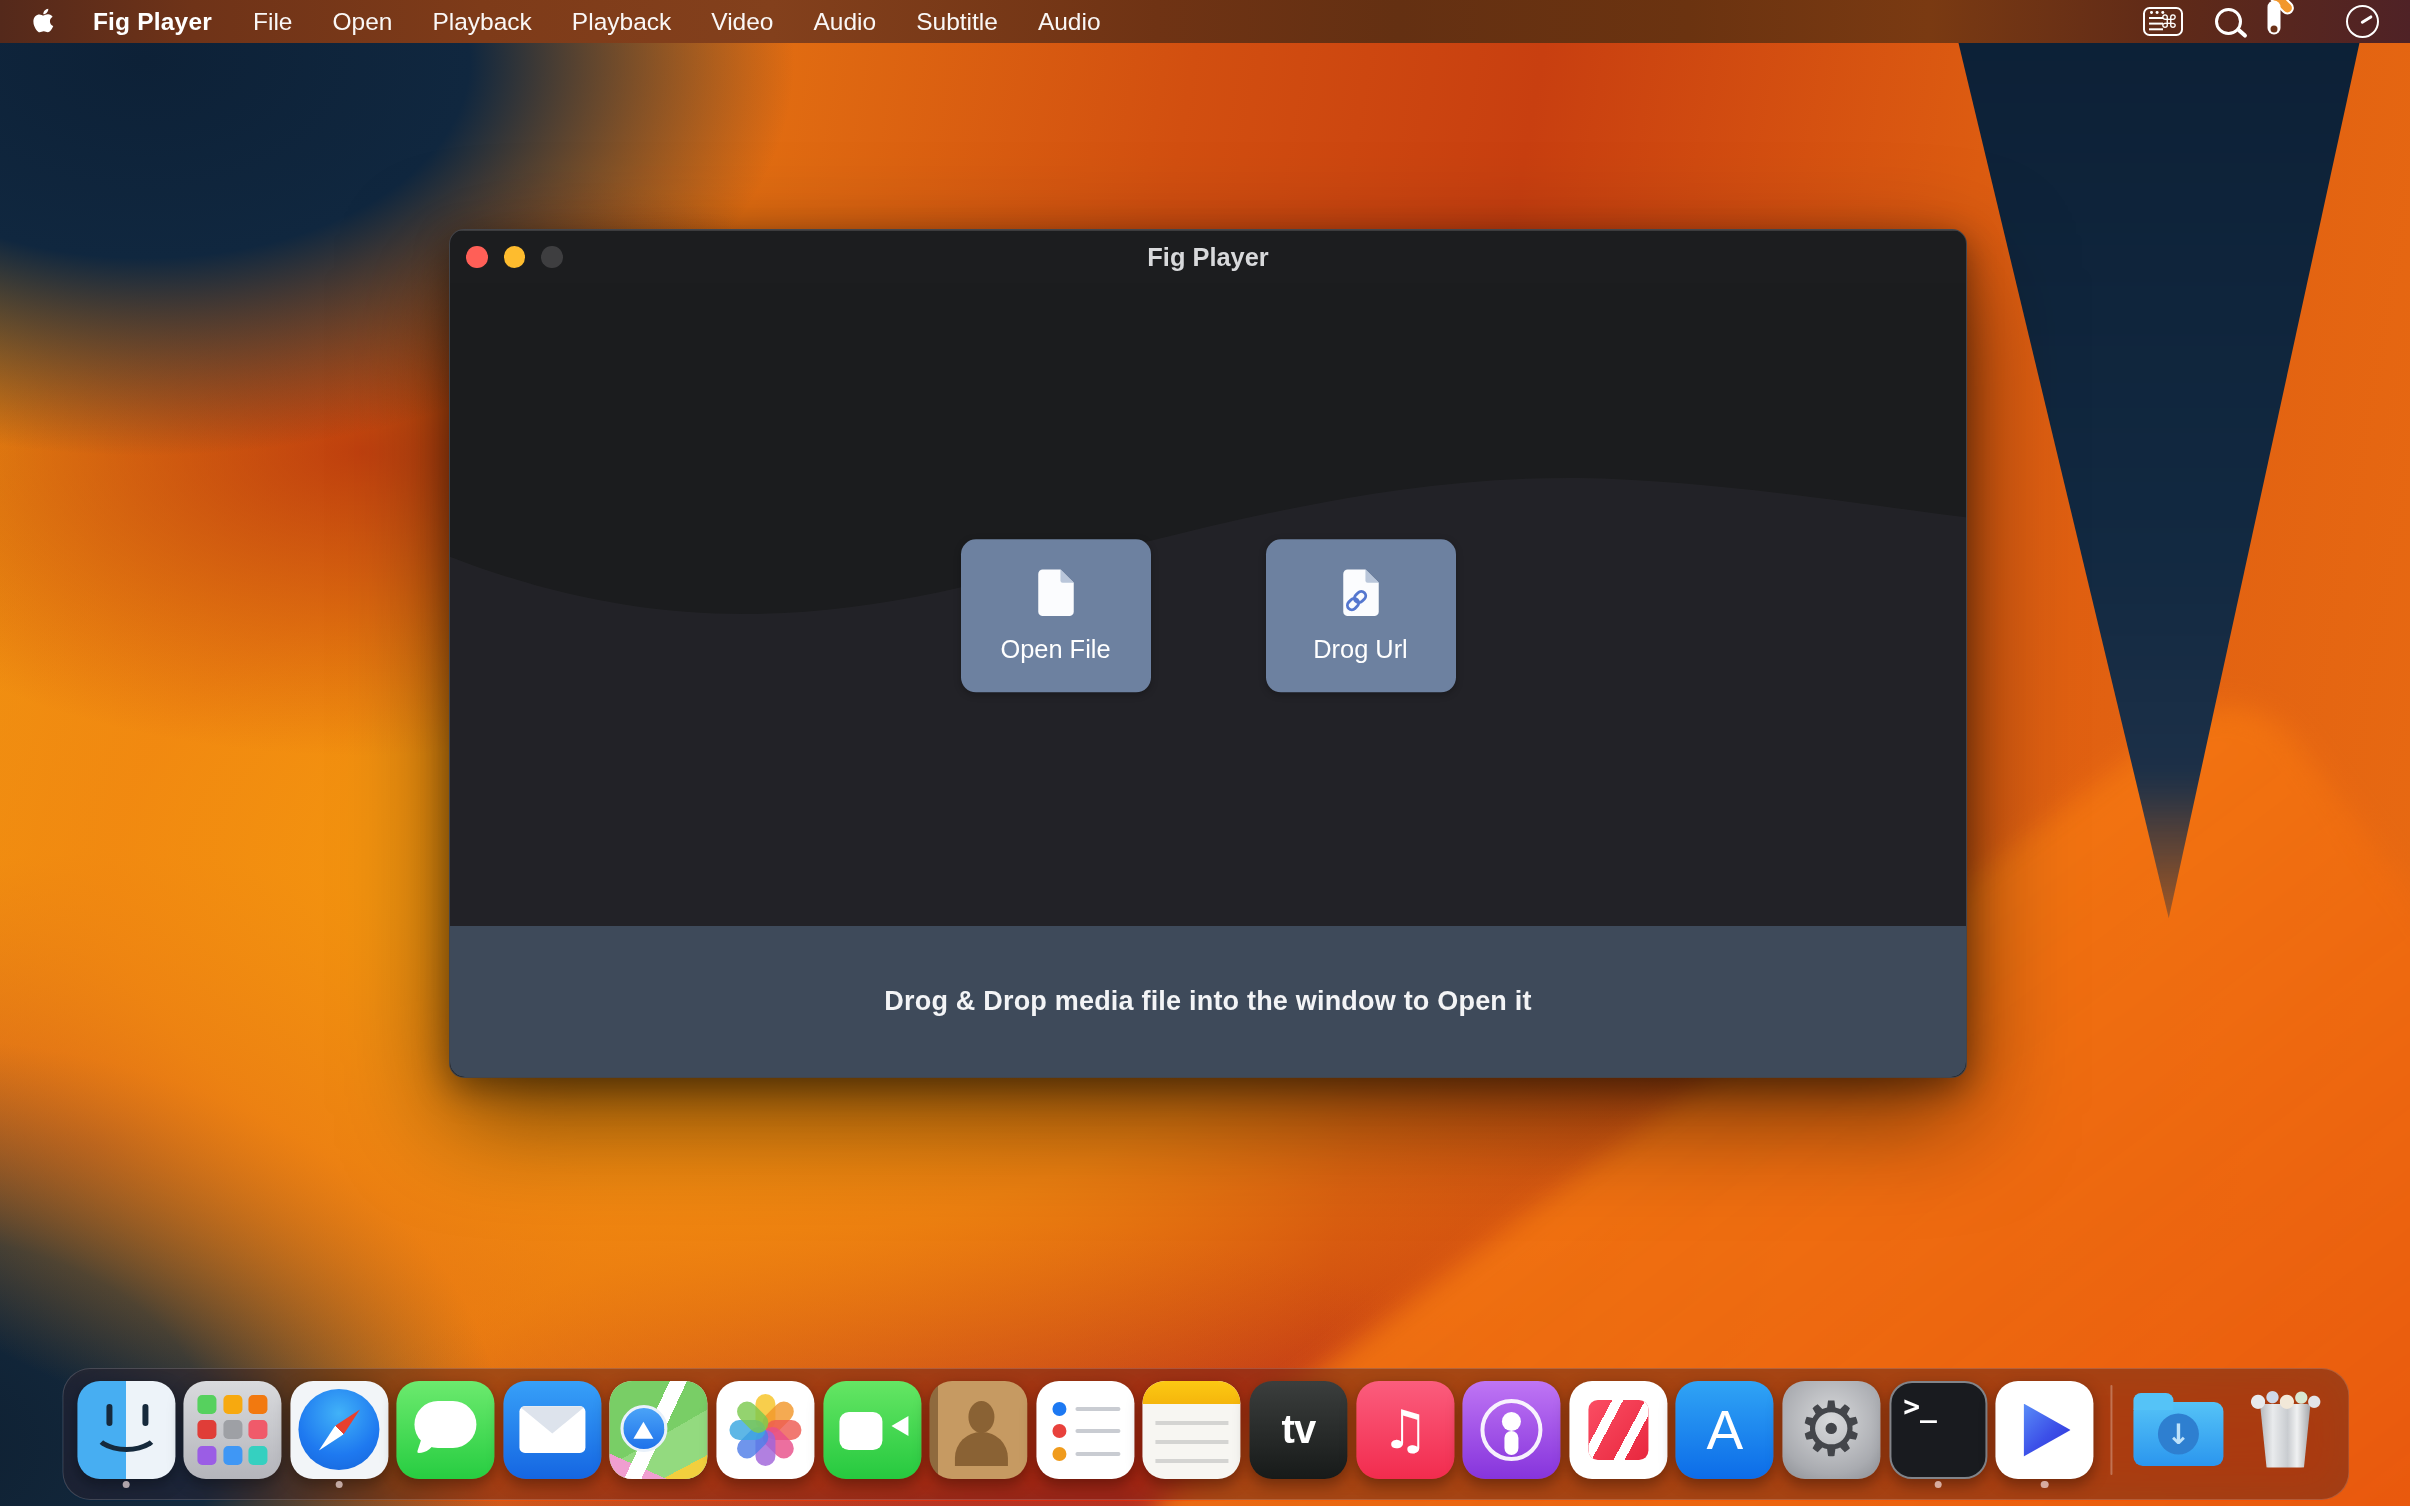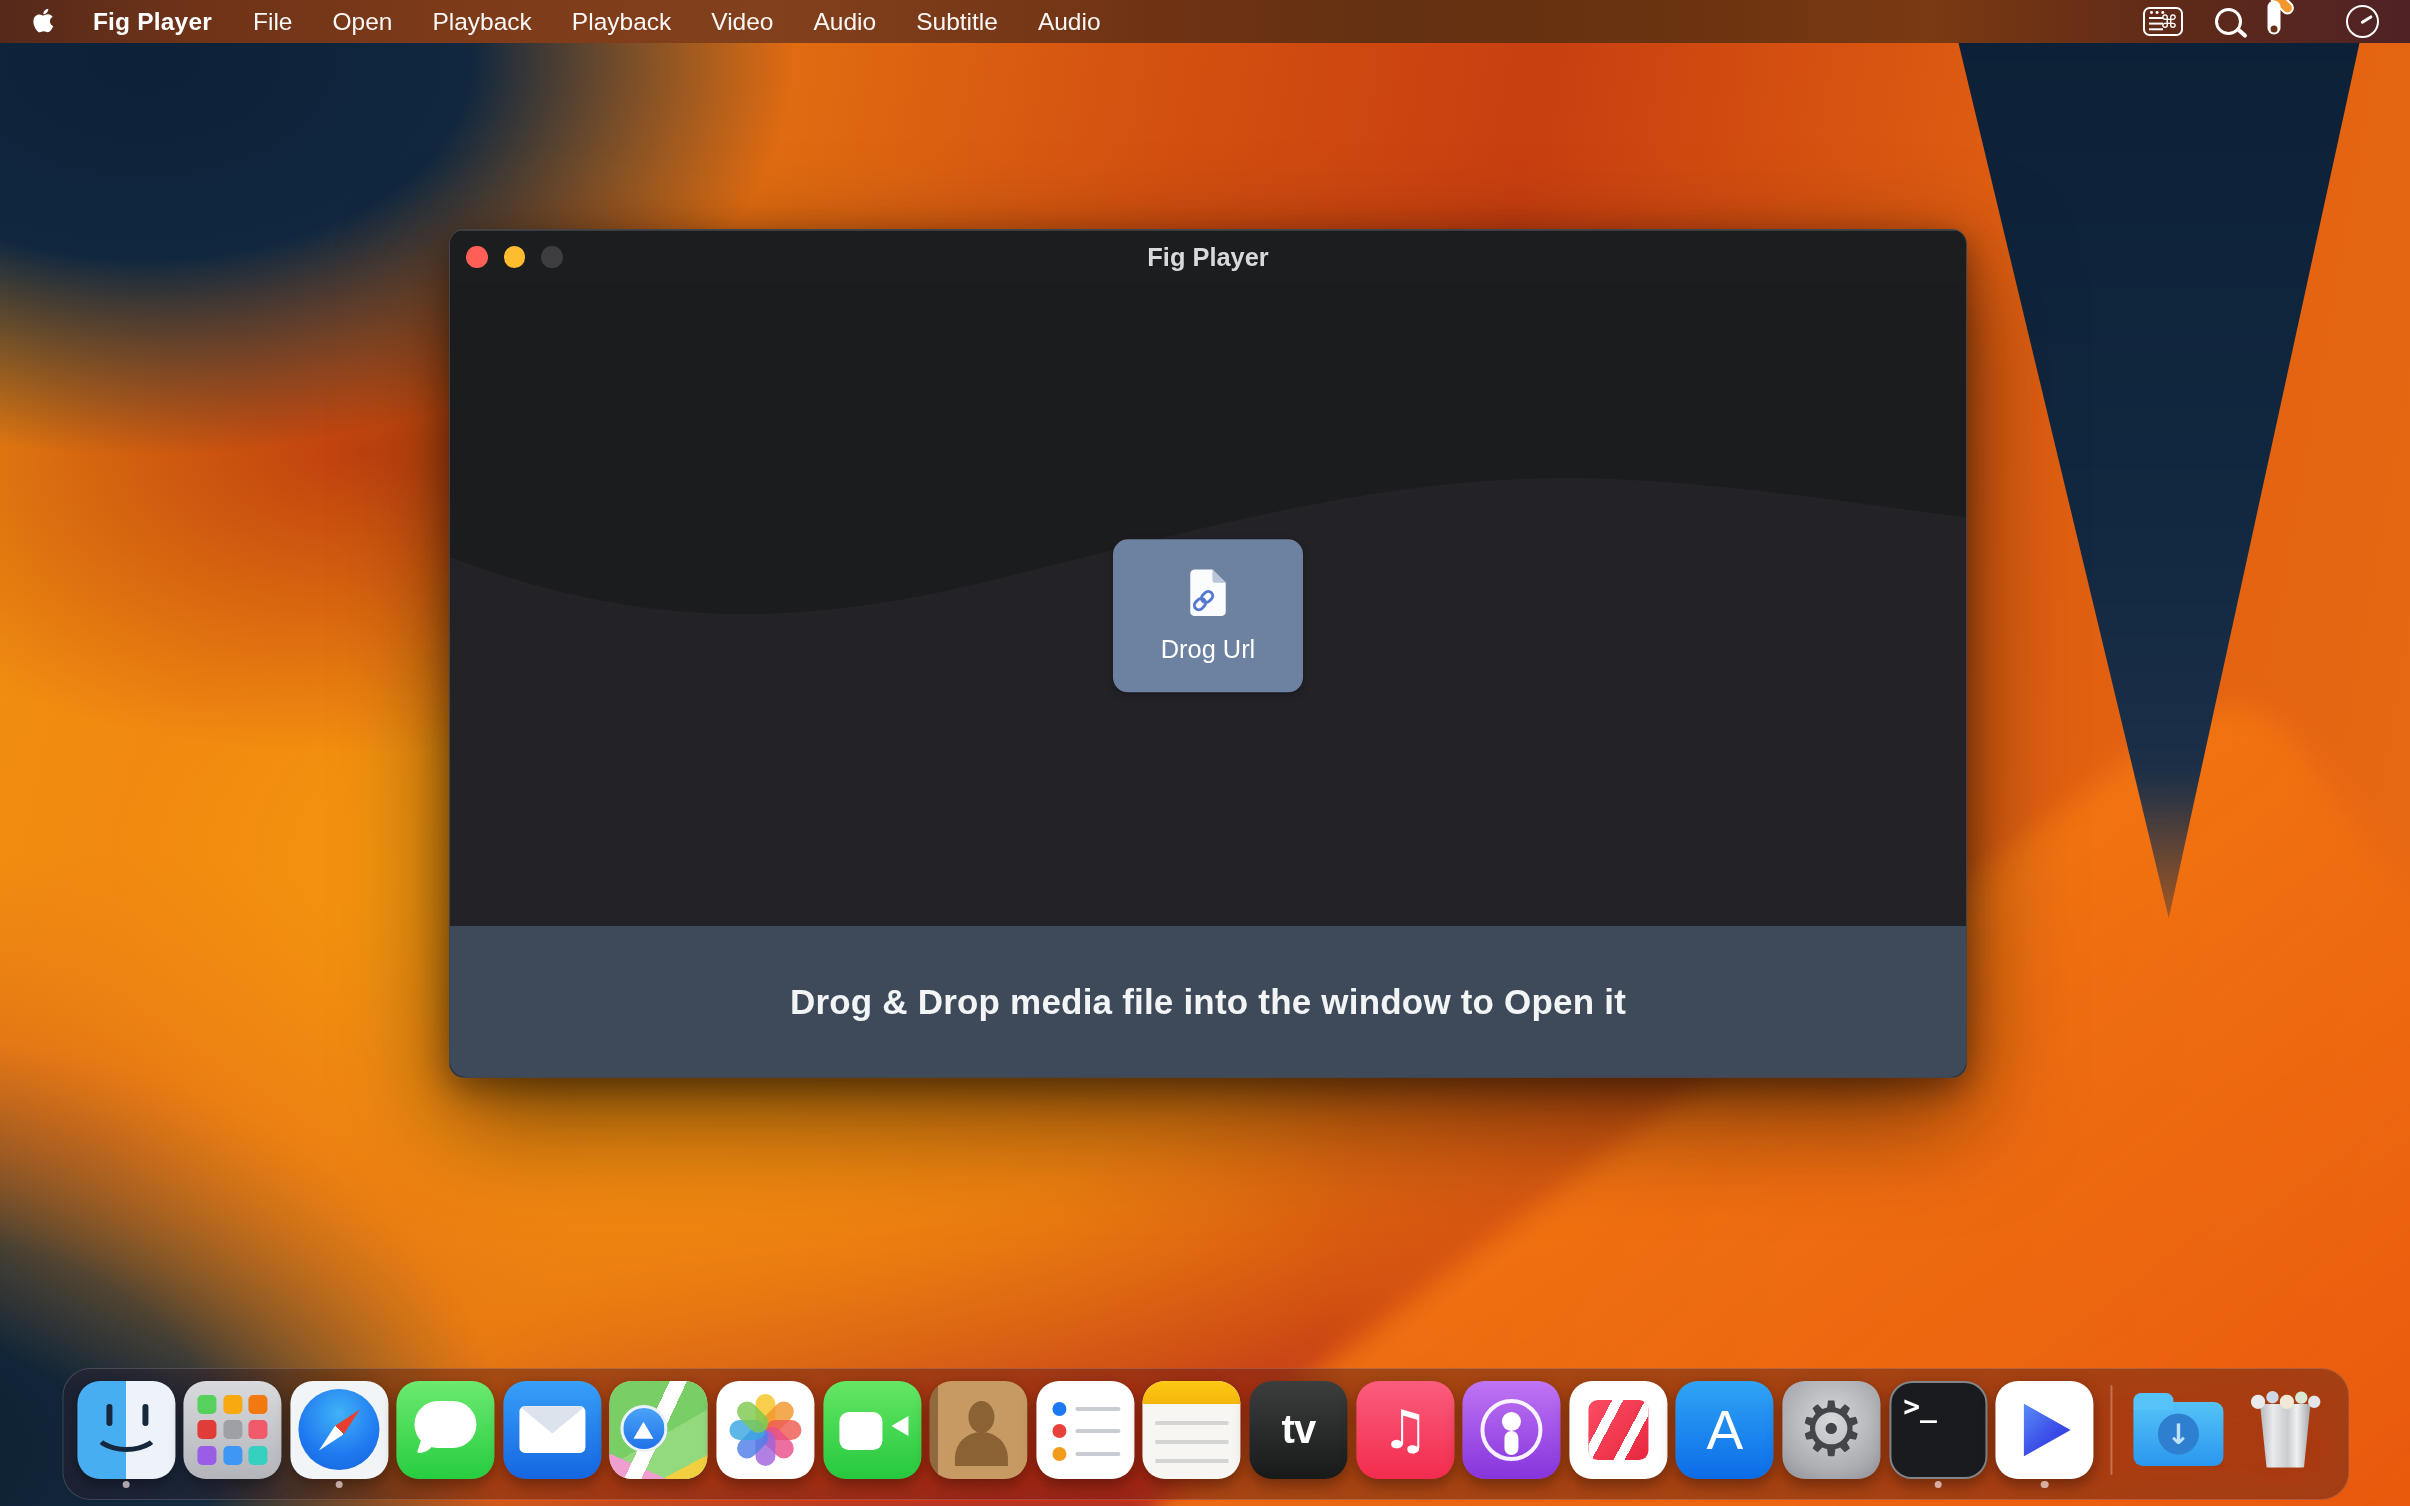--- a/index.html
+++ b/index.html
@@ -74,21 +74,21 @@
     display:flex; align-items:center; justify-content:center; }
   .wave { position:absolute; inset:0; width:100%; height:100%; }
   .btn-row { display:flex; gap:115px; transform:translateY(11.3px); position:relative; }
   .open-btn { width:190px; height:153px; border:none; border-radius:15px; background:#6d81a0;
     display:flex; flex-direction:column; align-items:center; justify-content:center; gap:14px;
     cursor:pointer; box-shadow:0 1.9px 7.5px rgba(0,0,0,.25); }
   .open-btn svg { width:40px; height:51px; }
   .open-btn .btn-label { color:#fff; font-size:25.4px; }
   .drop-bar { position:absolute; left:0; right:0; bottom:0; height:151px; background:#3e4a5a;
     display:flex; align-items:center; justify-content:center; border-radius:0 0 15px 15px; }
-  .drop-text { color:#f3f4f6; font-size:35px; font-weight:600; letter-spacing:0.2px; }
+  .drop-text { color:#f3f4f6; font-size:27px; font-weight:600; letter-spacing:0.2px; }
 
   
   .dock { position:absolute; bottom:6.6px; left:50%; transform:translateX(-50%); z-index:60;
     display:flex; align-items:flex-start; gap:6.6px; padding:8.5px 13px 11.3px;
     background:rgba(52,32,38,.42); border:0.9px solid rgba(255,255,255,.16); border-radius:28px;
     backdrop-filter:blur(24.5px) saturate(160%); -webkit-backdrop-filter:blur(24.5px) saturate(160%); }
   .dock-item { position:relative; width:100px; height:111px; display:flex; justify-content:center;
     padding-top:3.8px; cursor:pointer; }
   .dock-item.running::after { content:""; position:absolute; bottom:0; left:50%; transform:translateX(-50%);
     width:7.5px; height:7.5px; border-radius:50%; background:rgba(255,236,236,.66); }
@@ -289,20 +289,29 @@
   <div class="content">
     <svg class="wave" viewBox="0 0 1612 686" preserveAspectRatio="none">
       <path d="M0,292 C180,362 340,368 520,330 C760,276 960,206 1200,208 C1340,210 1500,236 1612,250 L1612,686 L0,686 Z" fill="#232428" fill-opacity="0.9"></path>
     </svg>
     <div class="btn-row">
       <button class="open-btn">
         <span>
           <svg viewBox="0 0 36 46">
             <path d="M6 2 h16 l12 12 v26 a4 4 0 0 1 -4 4 H6 a4 4 0 0 1 -4 -4 V6 a4 4 0 0 1 4 -4 z" fill="#fbfcfe"></path>
             <path d="M22 2 l12 12 h-10 a2 2 0 0 1 -2 -2 z" fill="#b9c6da"></path>
+          </svg>
+        </span>
+        <span class="btn-label">Open File</span>
+      </button>
+      <button class="open-btn">
+        <span>
+          <svg viewBox="0 0 36 46">
+            <path d="M6 2 h16 l12 12 v26 a4 4 0 0 1 -4 4 H6 a4 4 0 0 1 -4 -4 V6 a4 4 0 0 1 4 -4 z" fill="#fbfcfe"></path>
+            <path d="M22 2 l12 12 h-10 a2 2 0 0 1 -2 -2 z" fill="#b9c6da"></path>
             <g transform="rotate(-45 14 30)" fill="none" stroke="#5577cf" stroke-width="2.6">
               <rect x="4" y="26" width="11" height="8" rx="4"></rect>
               <rect x="13" y="26" width="11" height="8" rx="4"></rect>
             </g>
           </svg>
         </span>
         <span class="btn-label">Drog Url</span>
       </button>
     </div>
   </div>

